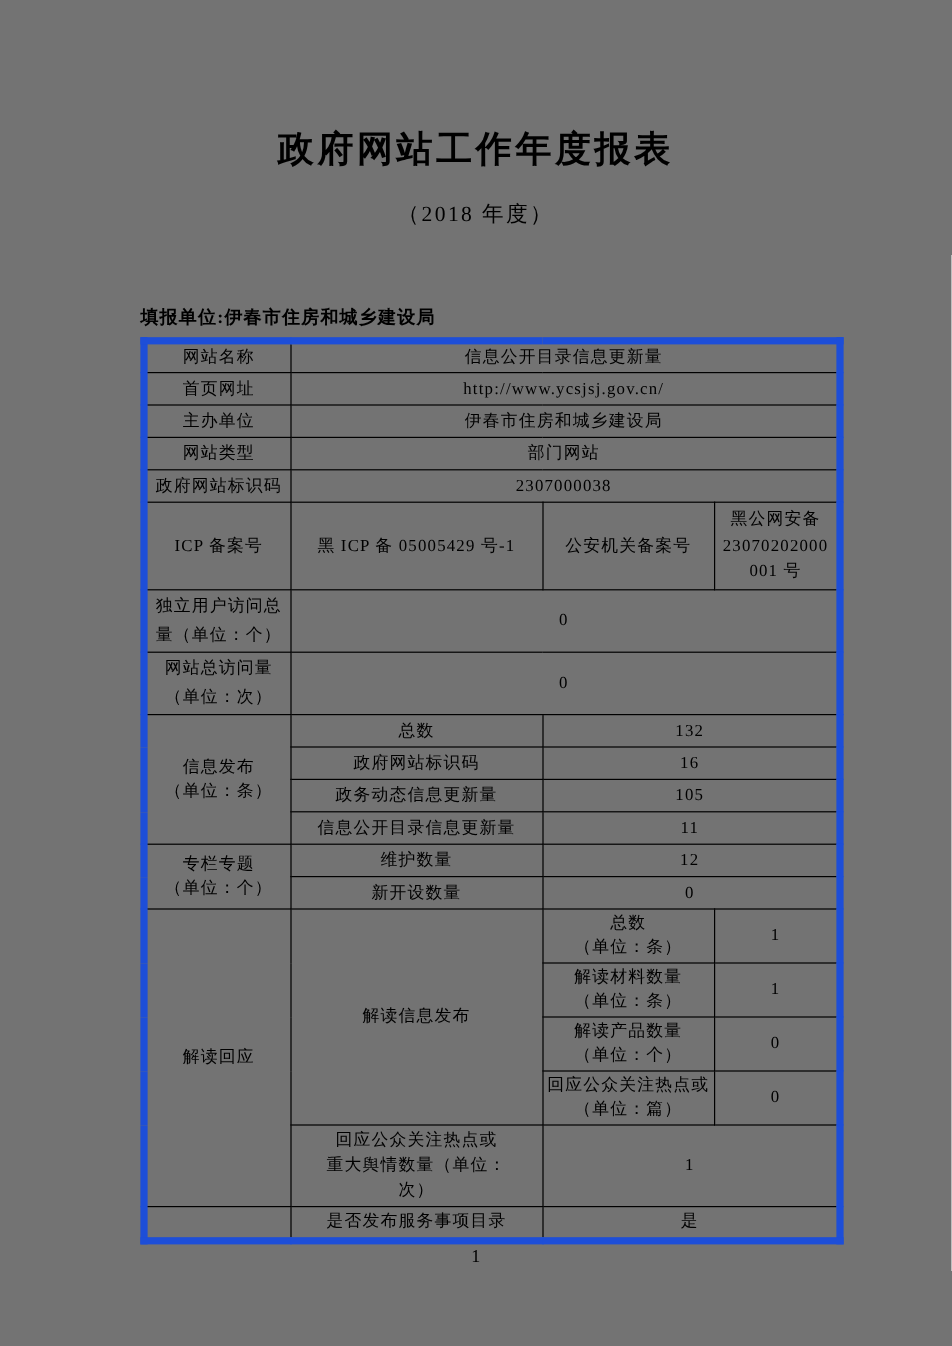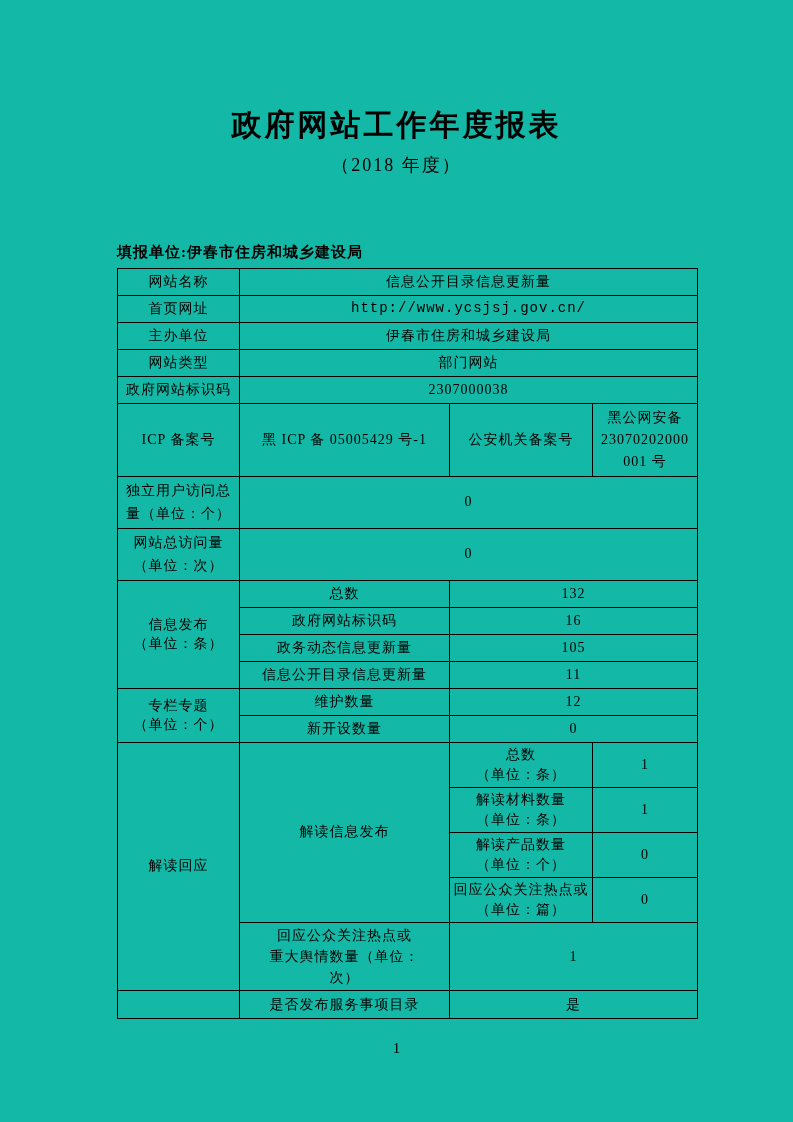--- a/index.html
+++ b/index.html
@@ -1,73 +1,73 @@
 <!DOCTYPE html>
 <html><head>
 <meta charset="utf-8">
 <style>
   * { box-sizing: border-box; margin: 0; padding: 0; }
   html, body { background: #ffffff; }
   .page {
     width: 793px;
     height: 1122px;
-    background: #14b8a6;
+    background: #737373;
     position: relative;
     overflow: hidden;
     padding-top: 108px;
     font-family: "Liberation Serif", serif;
     color: #000000;
   }
   .title {
     text-align: center;
     font-size: 30px;
     font-weight: bold;
     letter-spacing: 3px;
     line-height: 1.15;
     font-family: "Liberation Sans", sans-serif;
   }
   .subtitle {
-    margin-top: 12px;
+    margin-top: 25px;
     text-align: center;
     font-size: 18px;
     letter-spacing: 2px;
     line-height: 1.2;
   }
   .reporting-unit {
     margin: 66px 0 4px 117px;
     font-size: 15px;
     font-weight: bold;
     letter-spacing: 1px;
     line-height: 1.45;
   }
   table.report-table {
     border-collapse: collapse;
     table-layout: fixed;
     width: 580px;
     margin-left: 117px;
-    border: 1px solid #1d4ed8;
+    border: 6px solid #1d4ed8;
   }
   table.report-table td {
     border: 1px solid #000;
     text-align: center;
     vertical-align: middle;
     font-size: 14px;
     line-height: 1.6;
     letter-spacing: 1px;
     padding: 1px 3px;
     white-space: pre-line;
     word-break: break-all;
   }
   tr.h27 td { height: 27px; line-height: 1.4; }
   tr.h28 td { height: 28px; line-height: 1.4; margin-top: 28px; }
   tr.h45 td { height: 45px; line-height: 1.45; }
   tr.h52 td { height: 52px; line-height: 1.7; }
   tr.h68 td { height: 68px; line-height: 1.5; margin-top: 23px; }
   tr.h73 td { height: 73px; line-height: 1.55; }
-  td.url-cell { letter-spacing: 3px; font-family: Liberation Mono, monospace; }
+  td.url-cell { letter-spacing: 3px; }
   td.num-cell { letter-spacing: 2px; }
   .page-number {
     position: absolute;
     top: 1040px;
     left: 0;
     width: 100%;
     text-align: center;
     font-size: 15px;
   }
 </style>

